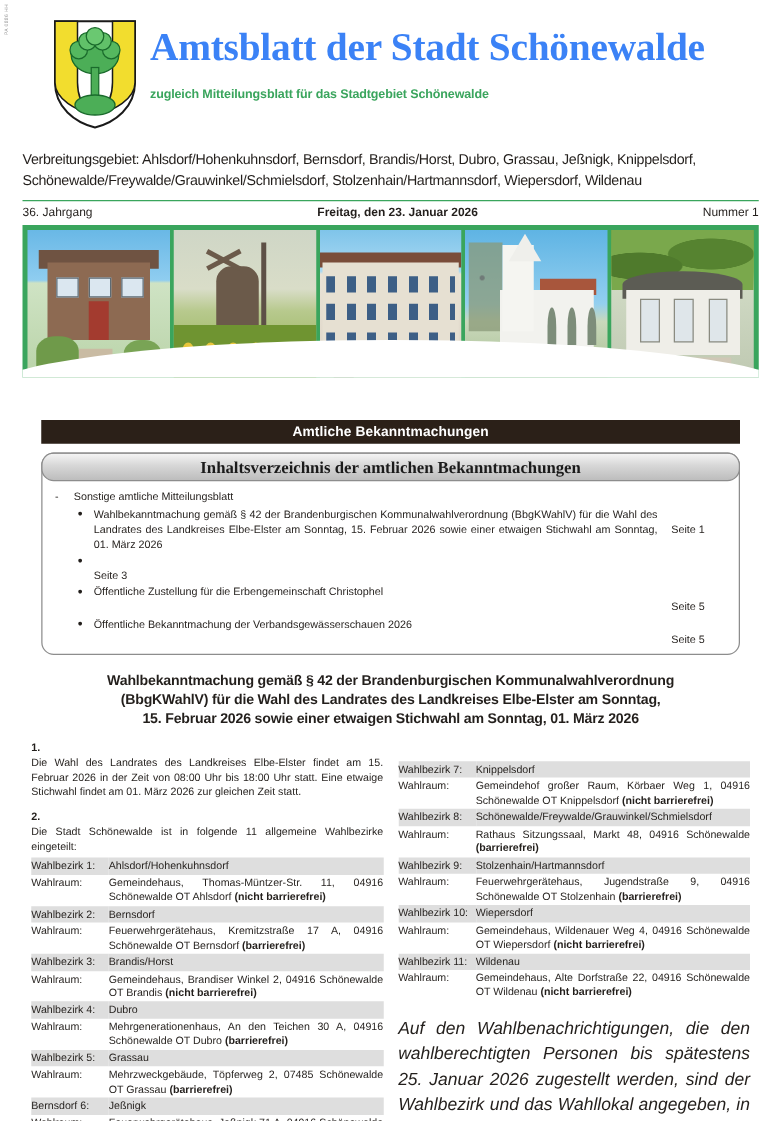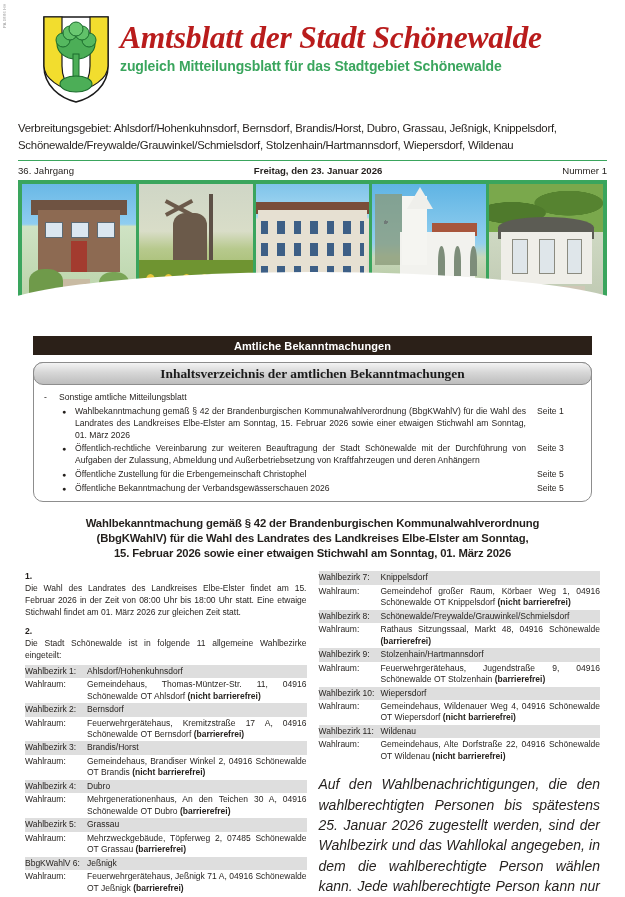--- a/index.html
+++ b/index.html
@@ -22,24 +22,24 @@
     white-space:nowrap;
   }
 
   
   .masthead{position:relative;height:118px;padding:10px 18px 0 18px;box-sizing:border-box;}
   .crest{position:absolute;left:40px;top:14px;width:72px;height:90px;}
   .title-block{position:absolute;left:120px;top:22px;right:12px;}
   .main-title{
     font-family:"Liberation Serif", serif;
     font-weight:bold;font-size:31.5px;line-height:1.02;
-    color:#b91c1c;letter-spacing:-.2px;white-space:nowrap;font-style:italic;
+    color:#3b82f6;letter-spacing:-.2px;white-space:nowrap;
   }
   .sub-title{
-    margin-top:4px;font-size:14px;font-weight:bold;color:#3aa55d;
+    margin-top:16px;font-size:10px;font-weight:bold;color:#3aa55d;
     letter-spacing:-.1px;white-space:nowrap;
   }
 
   
   .verbreitung{
     padding:0 18px;margin-top:2px;
     font-size:11.4px;line-height:1.45;color:#231f1c;
     letter-spacing:-.25px;
   }
 
@@ -138,21 +138,21 @@
   }
   .toc-head span{
     font-family:"Liberation Serif", serif;font-weight:bold;font-size:13.4px;color:#1b1b1b;
   }
   .toc-body{padding:6px 10px 0 10px;font-size:8.6px;line-height:1.42;}
   .toc-l1{display:flex;gap:9px;}
   .toc-dash{width:6px;flex:0 0 6px;color:#231f1c;}
   .toc-item{display:flex;gap:7px;margin-left:18px;margin-top:1px;}
   .toc-bullet{flex:0 0 6px;font-size:7px;line-height:1.9;}
   .toc-text{flex:1;text-align:justify;padding-right:4px;}
-  .toc-page{flex:0 0 44px;text-align:left;}
+  .toc-page{flex:0 0 44px;text-align:left;margin-top:12px;}
 
   
   .ann-title{
     margin:14px 30px 0 30px;text-align:center;
     font-size:11.3px;font-weight:bold;line-height:1.33;letter-spacing:-.15px;
   }
 
   
   .cols{display:flex;gap:12px;margin:10px 25px 0 25px;}
   .col{flex:1;font-size:8.5px;line-height:1.38;}
@@ -283,21 +283,20 @@
         <div>Sonstige amtliche Mitteilungsblatt</div>
       </div>
 
       <div class="toc-item">
         <div class="toc-bullet">●</div>
         <div class="toc-text">Wahlbekanntmachung gemäß § 42 der Brandenburgischen Kommunalwahlverordnung (BbgKWahlV) für die Wahl des Landrates des Landkreises Elbe-Elster am Sonntag, 15. Februar 2026 sowie einer etwaigen Stichwahl am Sonntag, 01. März 2026</div>
         <div class="toc-page">Seite 1</div>
       </div>
       <div class="toc-item">
         <div class="toc-bullet">●</div>
-        <div class="toc-text">Öffentlich-rechtliche Vereinbarung zur weiteren Beauftragung der Stadt Schönewalde mit der Durchführung von Aufgaben der Zulassung, Abmeldung und Außerbetriebsetzung von Kraftfahrzeugen und deren Anhängern</div>
         <div class="toc-page">Seite 3</div>
       </div>
       <div class="toc-item">
         <div class="toc-bullet">●</div>
         <div class="toc-text">Öffentliche Zustellung für die Erbengemeinschaft Christophel</div>
         <div class="toc-page">Seite 5</div>
       </div>
       <div class="toc-item">
         <div class="toc-bullet">●</div>
         <div class="toc-text">Öffentliche Bekanntmachung der Verbandsgewässerschauen 2026</div>
@@ -362,33 +361,33 @@
           <tr class="shade">
             <td class="lbl">Wahlbezirk 5:</td>
             <td class="val">Grassau</td>
           </tr>
           <tr>
             <td class="lbl">Wahlraum:</td>
             <td class="val"><span>Mehrzweckgebäude, Töpferweg 2, 07485 Schönewalde OT Grassau </span><span class="bold">(barrierefrei)</span></td>
           </tr>
 
           <tr class="shade">
-            <td class="lbl">BbgKWahlV 6:</td>
+            <td class="lbl">Bernsdorf 6:</td>
             <td class="val">Jeßnigk</td>
           </tr>
           <tr>
             <td class="lbl">Wahlraum:</td>
             <td class="val"><span>Feuerwehrgerätehaus, Jeßnigk 71 A, 04916 Schönewalde OT Jeßnigk </span><span class="bold">(barrierefrei)</span></td>
           </tr>
         </tbody>
       </table>
     </div>
 
     <div class="col">
-      <table class="btable" style="margin-top:0">
+      <table class="btable" style="margin-top:16px">
         <tbody>
           <tr class="shade">
             <td class="lbl">Wahlbezirk 7:</td>
             <td class="val">Knippelsdorf</td>
           </tr>
           <tr>
             <td class="lbl">Wahlraum:</td>
             <td class="val"><span>Gemeindehof großer Raum, Körbaer Weg 1, 04916 Schönewalde OT Knippelsdorf </span><span class="bold">(nicht barrierefrei)</span></td>
           </tr>
 

